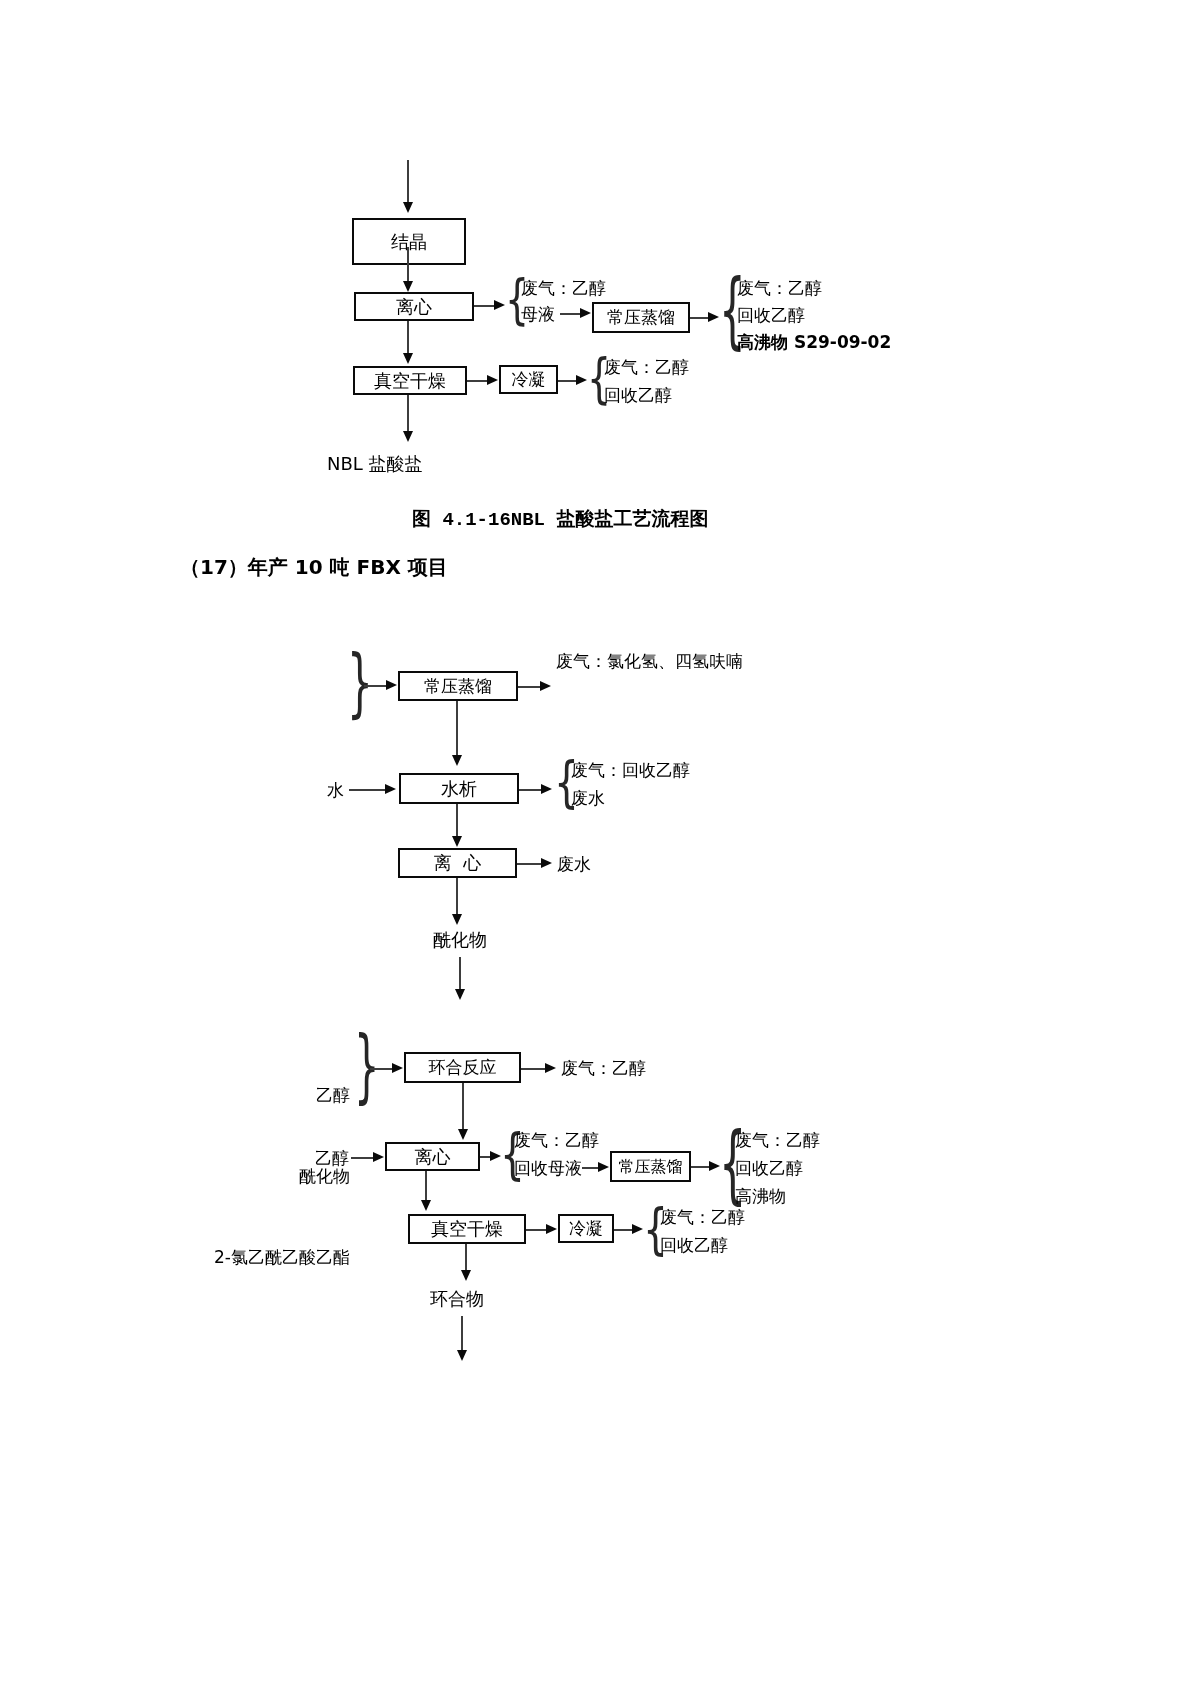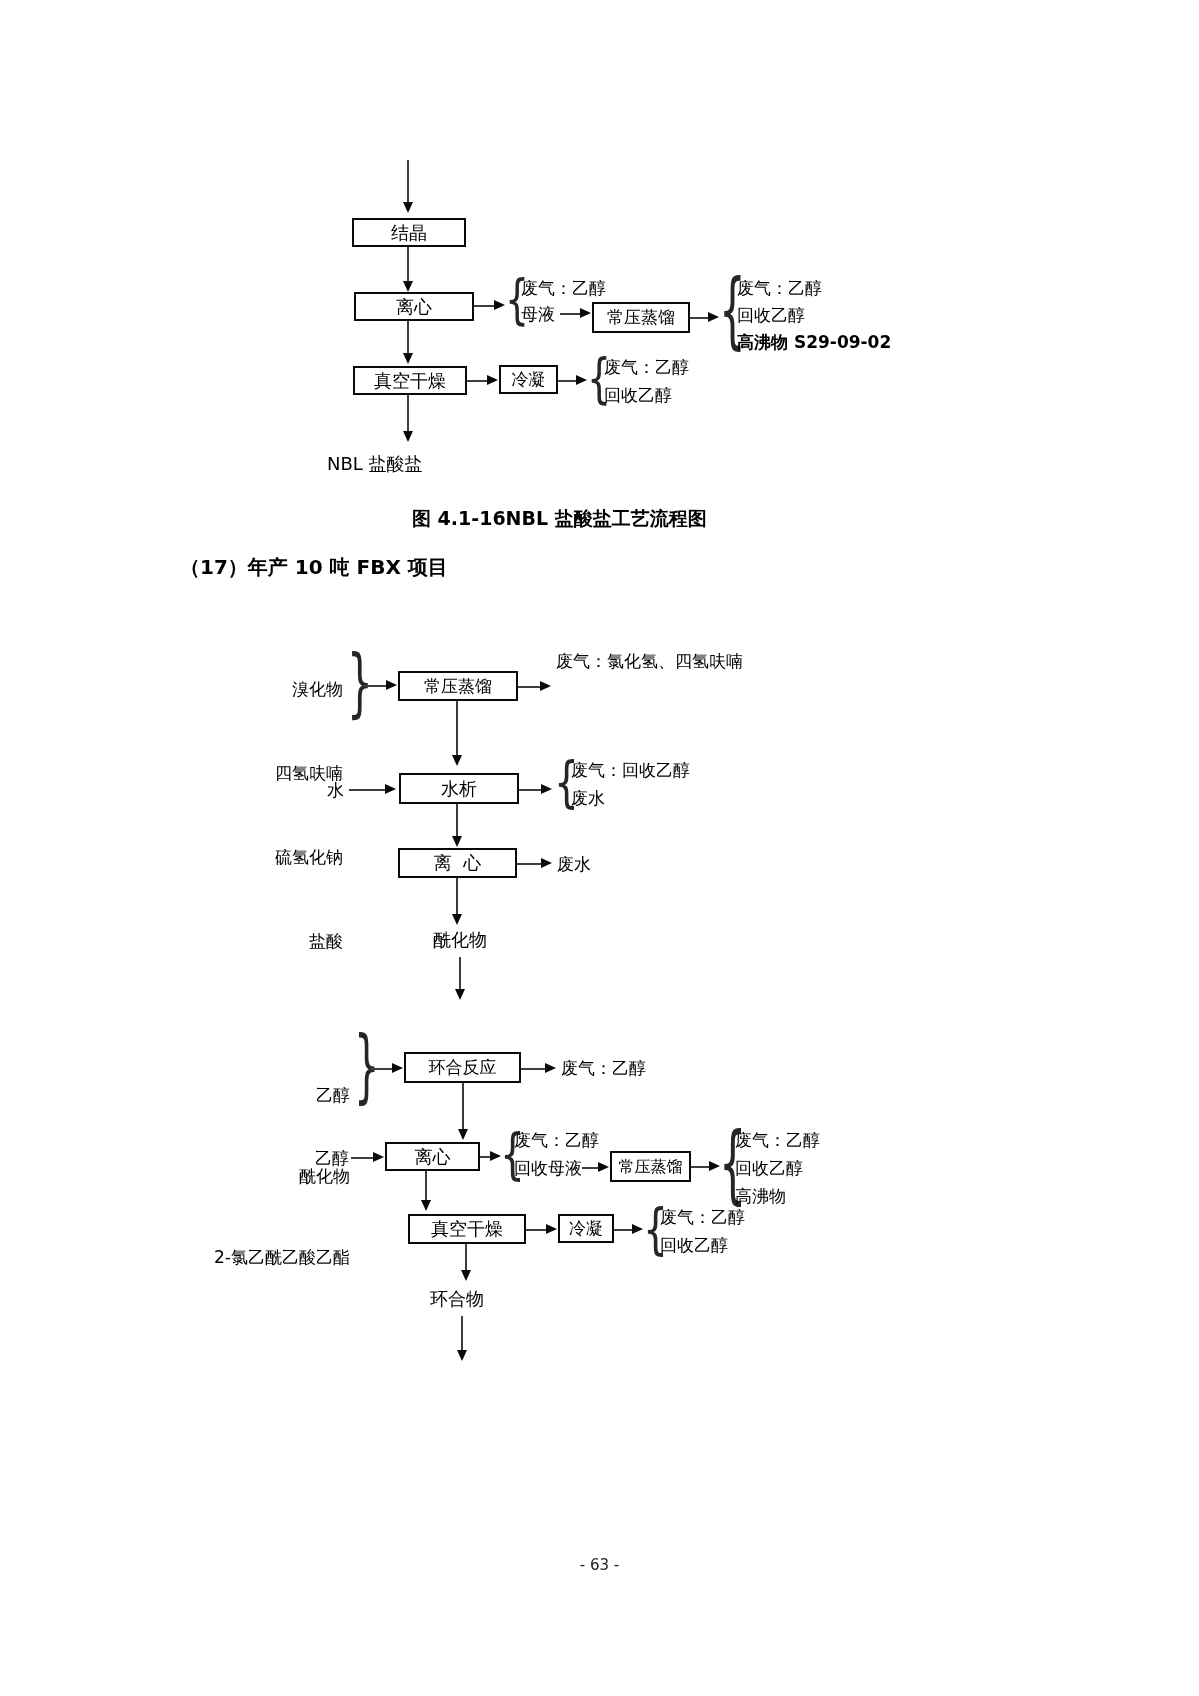--- a/index.html
+++ b/index.html
@@ -24,33 +24,33 @@
           border-top:5px solid transparent; border-bottom:5px solid transparent;
           border-left:11px solid #0a0a0a; }
   .ar-d { position:absolute; width:0; height:0;
           border-left:5px solid transparent; border-right:5px solid transparent;
           border-top:11px solid #0a0a0a; }
   .brace { position:absolute; color:#262626; line-height:1; font-weight:normal;
            transform-origin:left center; font-family:"DejaVu Sans",sans-serif; }
   .brace.open::before  { content:"{"; }
   .brace.close::before { content:"}"; }
   .inlist { position:absolute; text-align:right; font-size:17px; line-height:28px; white-space:pre; }
-  .caption { position:absolute; font-weight:bold; font-size:19px; white-space:pre; }
+  .caption { position:absolute; font-weight:bold; font-size:19px; white-space:pre;font-family:Liberation Mono, monospace; }
   .heading { position:absolute; font-weight:bold; font-size:20px; white-space:pre; }
   .pageno { position:absolute; left:0; width:1199px; text-align:center; font-size:15px; color:#1c1c1c; }
 </style>
 </head>
 <body>
 
 <div class="page">
 
   <div class="vl" style="left:407px;top:160px;height:44px"></div>
   <div class="ar-d" style="left:403px;top:202px"></div>
 
-  <div class="box" style="left:352px;top:218px;width:114px;height:29px">结晶</div>
+  <div class="box" style="left:352px;top:218px;width:114px;height:47px">结晶</div>
 
   <div class="vl" style="left:407px;top:247px;height:36px"></div>
   <div class="ar-d" style="left:403px;top:281px"></div>
 
   <div class="box" style="left:354px;top:292px;width:120px;height:29px">离心</div>
 
   <div class="hl" style="left:474px;top:305px;width:22px"></div>
   <div class="ar-r" style="left:494px;top:300px"></div>
 
   <div class="brace open" style="left:505px;top:273px;font-size:54px;transform:scaleX(0.7)"></div>
@@ -89,26 +89,20 @@
 
   <div class="vl" style="left:407px;top:395px;height:38px"></div>
   <div class="ar-d" style="left:403px;top:431px"></div>
 
   <div class="lbl lg" style="left:327px;top:454px">NBL 盐酸盐</div>
 
   <div class="caption" style="left:412px;top:506px">图 4.1-16NBL 盐酸盐工艺流程图</div>
 
   <div class="heading" style="left:180px;top:554px">（17）年产 10 吨 FBX 项目</div>
 
-  <div class="inlist" style="left:195px;top:619px;width:148px">
-    <div>溴化物</div>
-    <div>四氢呋喃</div>
-    <div>硫氢化钠</div>
-    <div>盐酸</div>
-  </div>
   <div class="brace close" style="left:347px;top:645px;font-size:74px;transform:scaleX(0.55)"></div>
 
   <div class="hl" style="left:364px;top:685px;width:24px"></div>
   <div class="ar-r" style="left:386px;top:680px"></div>
 
   <div class="box sm" style="left:398px;top:671px;width:120px;height:30px">常压蒸馏</div>
 
   <div class="hl" style="left:518px;top:686px;width:24px"></div>
   <div class="ar-r" style="left:540px;top:681px"></div>
   <div class="lbl" style="left:556px;top:652px">废气：氯化氢、四氢呋喃</div>
@@ -209,15 +203,14 @@
   <div class="lbl" style="left:660px;top:1236px">回收乙醇</div>
 
   <div class="vl" style="left:465px;top:1244px;height:28px"></div>
   <div class="ar-d" style="left:461px;top:1270px"></div>
 
   <div class="lbl lg" style="left:430px;top:1289px">环合物</div>
 
   <div class="vl" style="left:461px;top:1316px;height:36px"></div>
   <div class="ar-d" style="left:457px;top:1350px"></div>
 
-  <div class="pageno" style="top:1556px">- 63 -</div>
 
 </div>
 
 </body></html>

